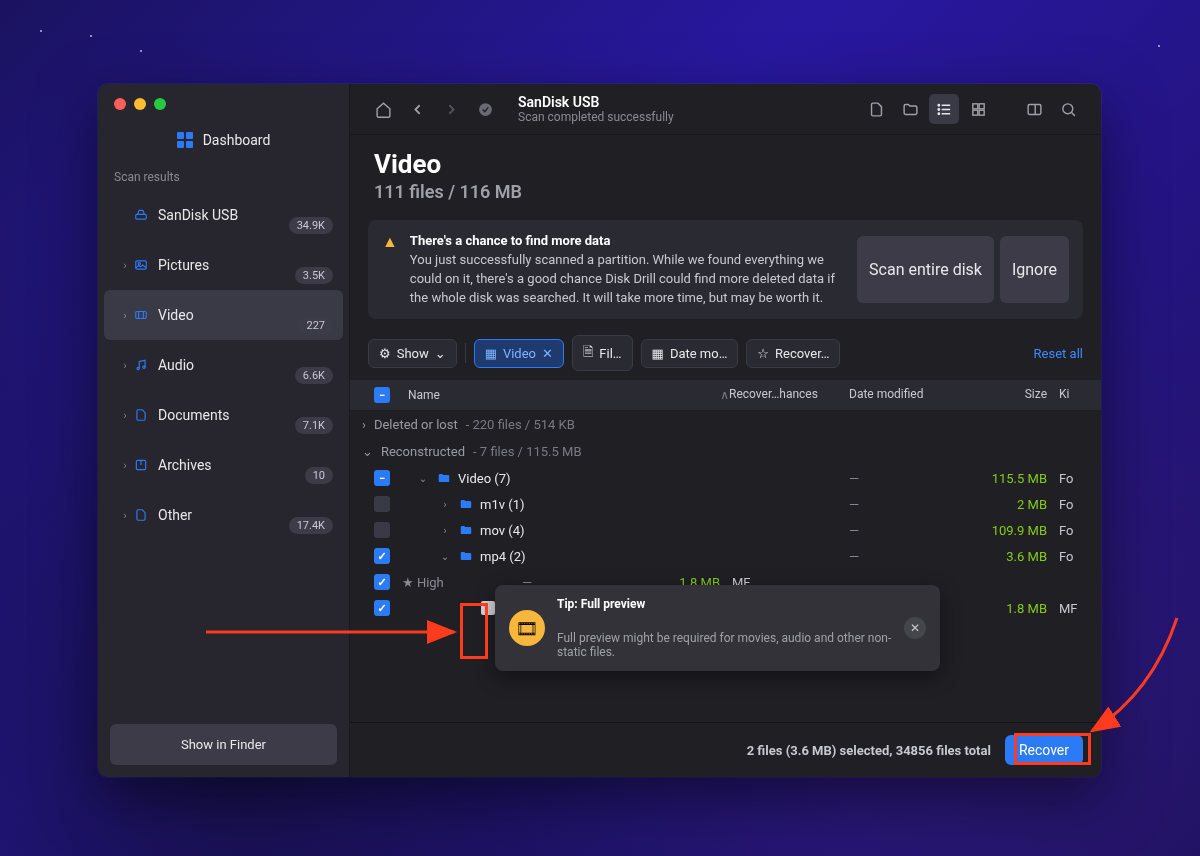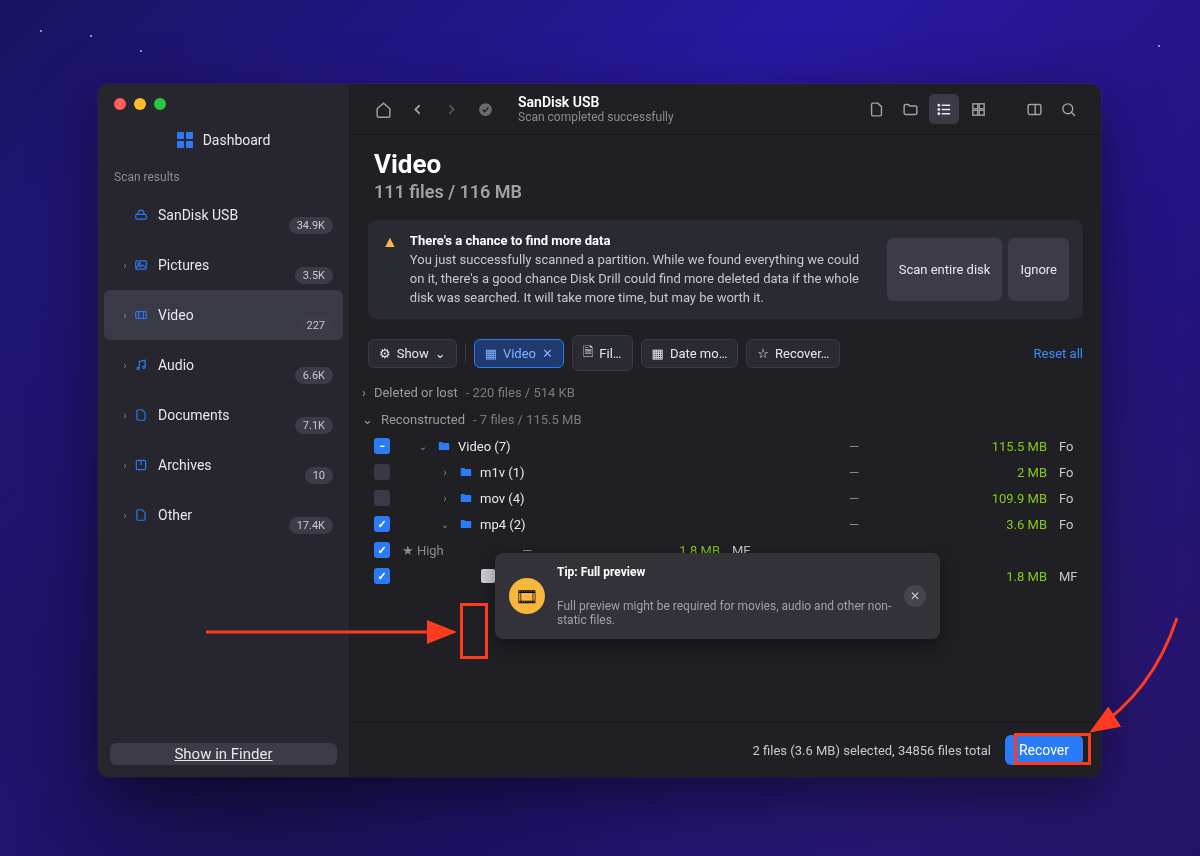--- a/index.html
+++ b/index.html
@@ -17,39 +17,39 @@
 .dash-icon { width:16px; height:16px; display:grid; grid-template-columns:1fr 1fr; gap:2px; }
 .dash-icon span { background:#2c7bf6; border-radius:1px; }
 .section-title { padding:14px 16px 6px; color:#8a8a92; font-size:12px; }
 .sr-item { display:flex; align-items:center; padding:6px 10px 6px 14px; color:#e8e8ea; font-size:14px; cursor:pointer; border-radius:6px; margin:0 6px; }
 .sr-item.active { background:#3a3946; }
 .sr-item .chev { width:14px; color:#8a8a92; font-size:10px; display:flex; justify-content:center; }
 .sr-item .sicon { width:18px; height:16px; margin-right:8px; display:flex; align-items:center; justify-content:center; color:#2c7bf6; }
 .sr-item .slabel { flex:1; }
 .sr-item .badge { background:#3c3b47; color:#c8c8d0; font-size:11px; padding:2px 8px; border-radius:10px;margin-top:21px; }
 .sidebar-foot { margin-top:auto; padding:12px; }
-.btn-finder { width:100%; padding:2px; background:#3c3b47; border:none; border-radius:6px; color:#e8e8ea; font-size:15px; cursor:pointer;text-decoration:underline; }
+.btn-finder { width:100%; padding:13px; background:#3c3b47; border:none; border-radius:6px; color:#e8e8ea; font-size:13px; cursor:pointer; }
 .main { flex:1; display:flex; flex-direction:column; background:#1f1f24; }
 .toolbar { display:flex; align-items:center; padding:10px 18px; gap:4px; border-bottom:1px solid rgba(0,0,0,.2); }
 .tb-icon { width:30px; height:30px; display:flex; align-items:center; justify-content:center; color:#a0a0a8; cursor:pointer; border-radius:5px; }
 .tb-icon.active { background:#3a3946; color:#e8e8ea; }
 .tb-icon svg { width:17px; height:17px; }
 .tb-title { margin-left:14px; flex:1; }
 .tb-title .t1 { color:#fff; font-size:14px; font-weight:600; }
 .tb-title .t2 { color:#8a8a92; font-size:12px; }
 .tb-right { display:flex; gap:4px; }
 .header-block { padding:14px 24px 10px; }
 .header-block h1 { color:#fff; font-size:26px; font-weight:700; }
 .header-block .sub { color:#a0a0a8; font-size:18px; font-weight:600; margin-top:2px; }
 .banner { margin:8px 18px; padding:12px 14px; background:#2a2a32; border-radius:8px; display:flex; gap:12px; }
 .banner-ico { color:#f6b73c; font-size:16px; }
 .banner-body { flex:1; color:#c8c8d0; font-size:13px; line-height:1.45; }
 .banner-body b { color:#fff; }
 .banner-actions { display:flex; flex-direction:column; gap:6px; align-items:flex-start; }
-.banner-actions button,.btn-sm { background:#3c3b47; border:none; color:#e8e8ea; padding:24px 12px; border-radius:6px; font-size:13px; cursor:pointer; }
+.banner-actions button,.btn-sm { background:#3c3b47; border:none; color:#e8e8ea; padding:24px 12px; border-radius:6px; font-size:16px; cursor:pointer; }
 .banner-actions { flex-direction:row; align-items:center; }
 .filters { display:flex; gap:8px; padding:8px 18px; align-items:center; }
 .filter-chip { display:flex; align-items:center; gap:6px; background:#2a2a32; border:1px solid #3a3946; color:#e8e8ea; padding:6px 10px; border-radius:6px; font-size:13px; cursor:pointer; }
 .filter-chip.active { background:#1e3a6e; border-color:#2c7bf6; color:#7fb3ff; }
 .filter-chip .x { color:#7fb3ff; }
 .reset { margin-left:auto; color:#3d8bff; font-size:13px; cursor:pointer; }
 .table-head { display:flex; background:#2a2a32; padding:7px 12px; font-size:12px; color:#c8c8d0; border-top:1px solid rgba(0,0,0,.3); border-bottom:1px solid rgba(0,0,0,.3); }
 .th-check { width:40px; display:flex; justify-content:center; }
 .th-name { flex:1; padding-left:6px; display:flex; align-items:center; gap:4px;}
 .th-recov { width:120px; }
@@ -73,21 +73,21 @@
 .row .fdate { width:120px; color:#8a8a92; }
 .grp { color:#9a9aa2; font-size:13px; padding:6px 12px; display:flex; align-items:center; gap:8px; }
 .file-ico { width:14px; height:14px; background:#d0d0d5; border-radius:2px; position:relative; }
 .tip { position:absolute; left:145px; top:174px; width:445px; background:#323238; border-radius:8px; padding:12px 14px; display:flex; gap:12px; align-items:center; box-shadow:0 6px 20px rgba(0,0,0,.4); }
 .tip-ico { width:36px; height:36px; background:#f6b73c; border-radius:50%; display:flex; align-items:center; justify-content:center; font-size:18px; }
 .tip-body { flex:1; font-size:12px; }
 .tip-body b { color:#fff; }
 .tip-body div { color:#a0a0a8;margin-top:20px; }
 .tip-x { width:22px; height:22px; background:#45454c; border-radius:50%; color:#c8c8d0; display:flex; align-items:center; justify-content:center; font-size:12px; cursor:pointer; }
 .footer { border-top:1px solid rgba(0,0,0,.3); padding:12px 18px; display:flex; align-items:center; justify-content:flex-end; gap:14px; }
-.footer .status { color:#c8c8d0; font-size:13px; }
+.footer .status { color:#c8c8d0; font-size:13px;font-weight:bold; }
 .btn-recover { background:#2c7bf6; color:#fff; border:none; padding:7px 14px; border-radius:6px; font-size:14px; cursor:pointer; }
 .anno-box { position:absolute; border:3px solid #ff3b1f; pointer-events:none; }
 .anno-arrow { position:absolute; pointer-events:none; }
 .anno-arrow svg { overflow:visible; }
 </style>
 </head>
 <body>
 
 <div class="stars">
     <span></span>
@@ -307,20 +307,33 @@
           <span>▦</span>
           <span>Date mo…</span>
         </div>
       <div class="filter-chip">
           <span>☆</span>
           <span>Recover…</span>
         </div>
       <span class="reset">Reset all</span>
     </div>
 
+    <div class="table-head">
+      <div class="th-check">
+          <span class="cbx minus"></span>
+        </div>
+      <div class="th-name">
+          <span>Name</span> 
+          <span style="margin-left:auto;color:#7a7a82">∧</span>
+        </div>
+      <div class="th-recov">Recover…hances</div>
+      <div class="th-date">Date modified</div>
+      <div class="th-size">Size</div>
+      <div class="th-kind">Ki</div>
+    </div>
 
     <div class="rows" id="rows-container">
       <div class="grp">
           <span class="rchev">›</span>
           <span>Deleted or lost </span>
           <span style="color:#7a7a82">- 220 files / 514 KB</span>
         </div>
         <div class="grp">
           <span class="rchev">⌄</span>
           <span>Reconstructed </span>

